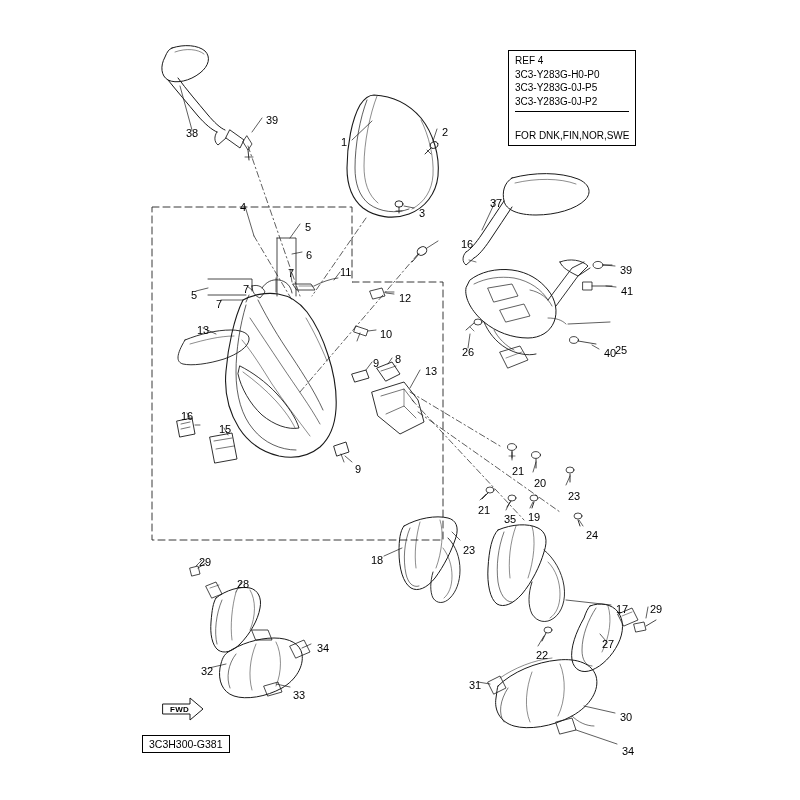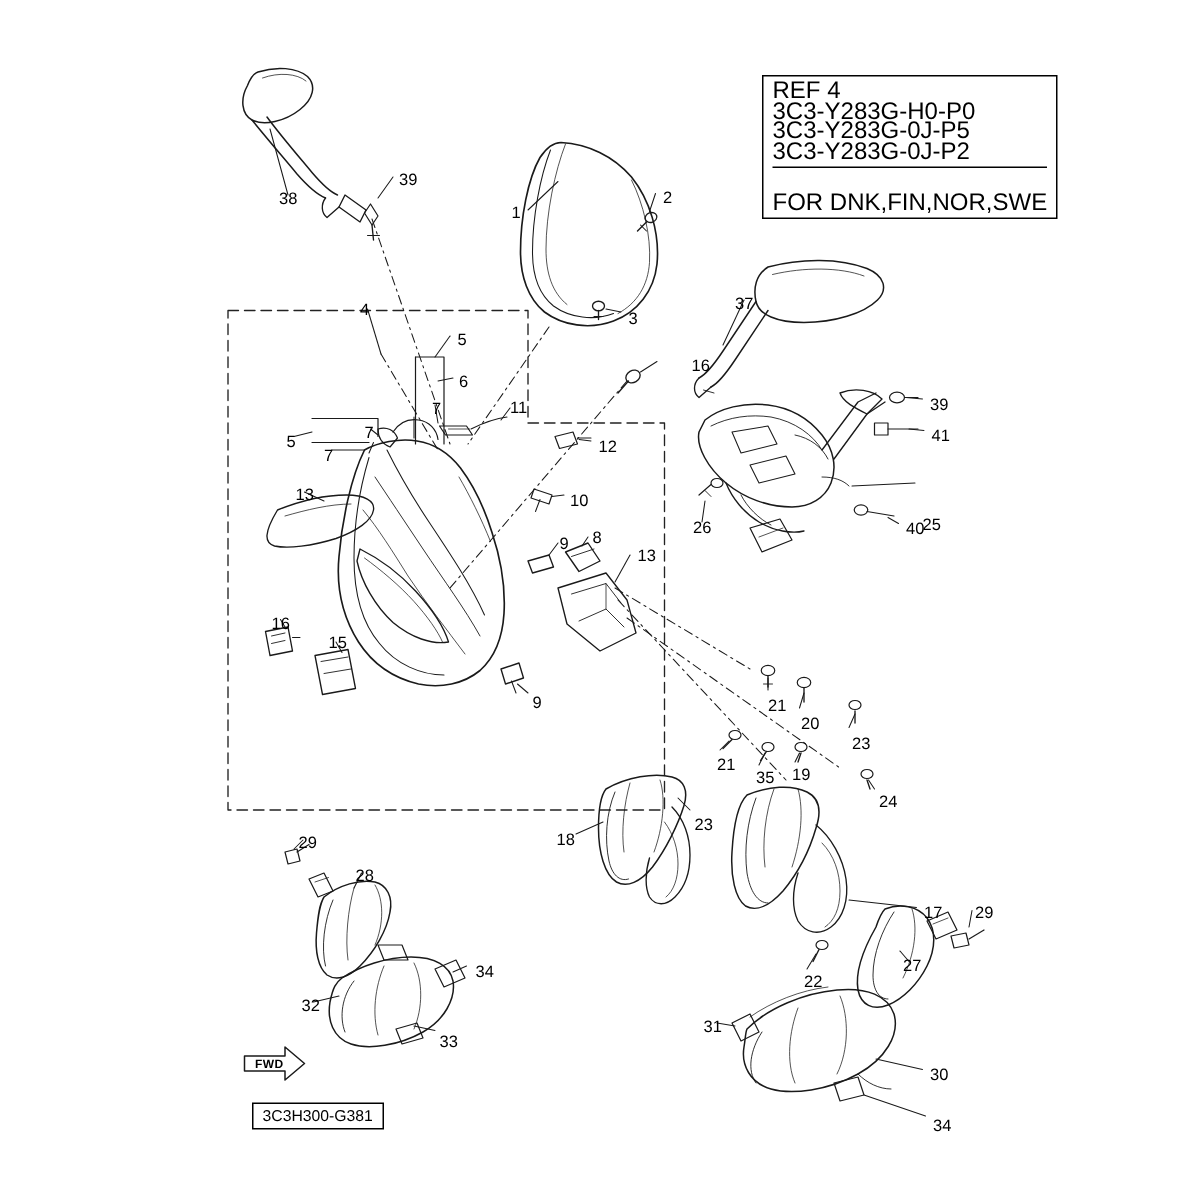--- a/index.html
+++ b/index.html
@@ -36,21 +36,21 @@
     background: #fff;
     font-size: 10.5px;
     line-height: 13px;
     padding: 2px 5px;
     white-space: nowrap;
   }
   .refbox2 {
     position: absolute;
     border: 1px solid #000;
     background: #fff;
-    font-size: 16px;
+    font-size: 10px;
     line-height: 13.5px;
     padding: 3px 6px 2px 6px;
     white-space: nowrap;
   }
   .refbox2 .sub {
     border-top: 1px solid #000;
     margin-top: 3px;
     padding-top: 17px;
   }
   .partnum {
@@ -398,21 +398,21 @@
 
 
   <div class="refbox2" style="left:508px; top:50px;">
     <div>REF 4</div>
     <div>3C3-Y283G-H0-P0</div>
     <div>3C3-Y283G-0J-P5</div>
     <div>3C3-Y283G-0J-P2</div>
     <div class="sub">FOR DNK,FIN,NOR,SWE</div>
   </div>
 
-  <div class="partnum" style="left:168px; top:735px;">
+  <div class="partnum" style="left:142px; top:735px;">
     <span>3C3H300-G381</span>
   </div>
 
   <div class="fwd" style="left:170px; top:705px;">FWD</div>
 
   <div id="callouts">
       <div class="lbl" style="left: 341px; top: 137px;">1</div>
       <div class="lbl" style="left: 442px; top: 127px;">2</div>
       <div class="lbl" style="left: 419px; top: 208px;">3</div>
       <div class="lbl" style="left: 240px; top: 202px;">4</div>

